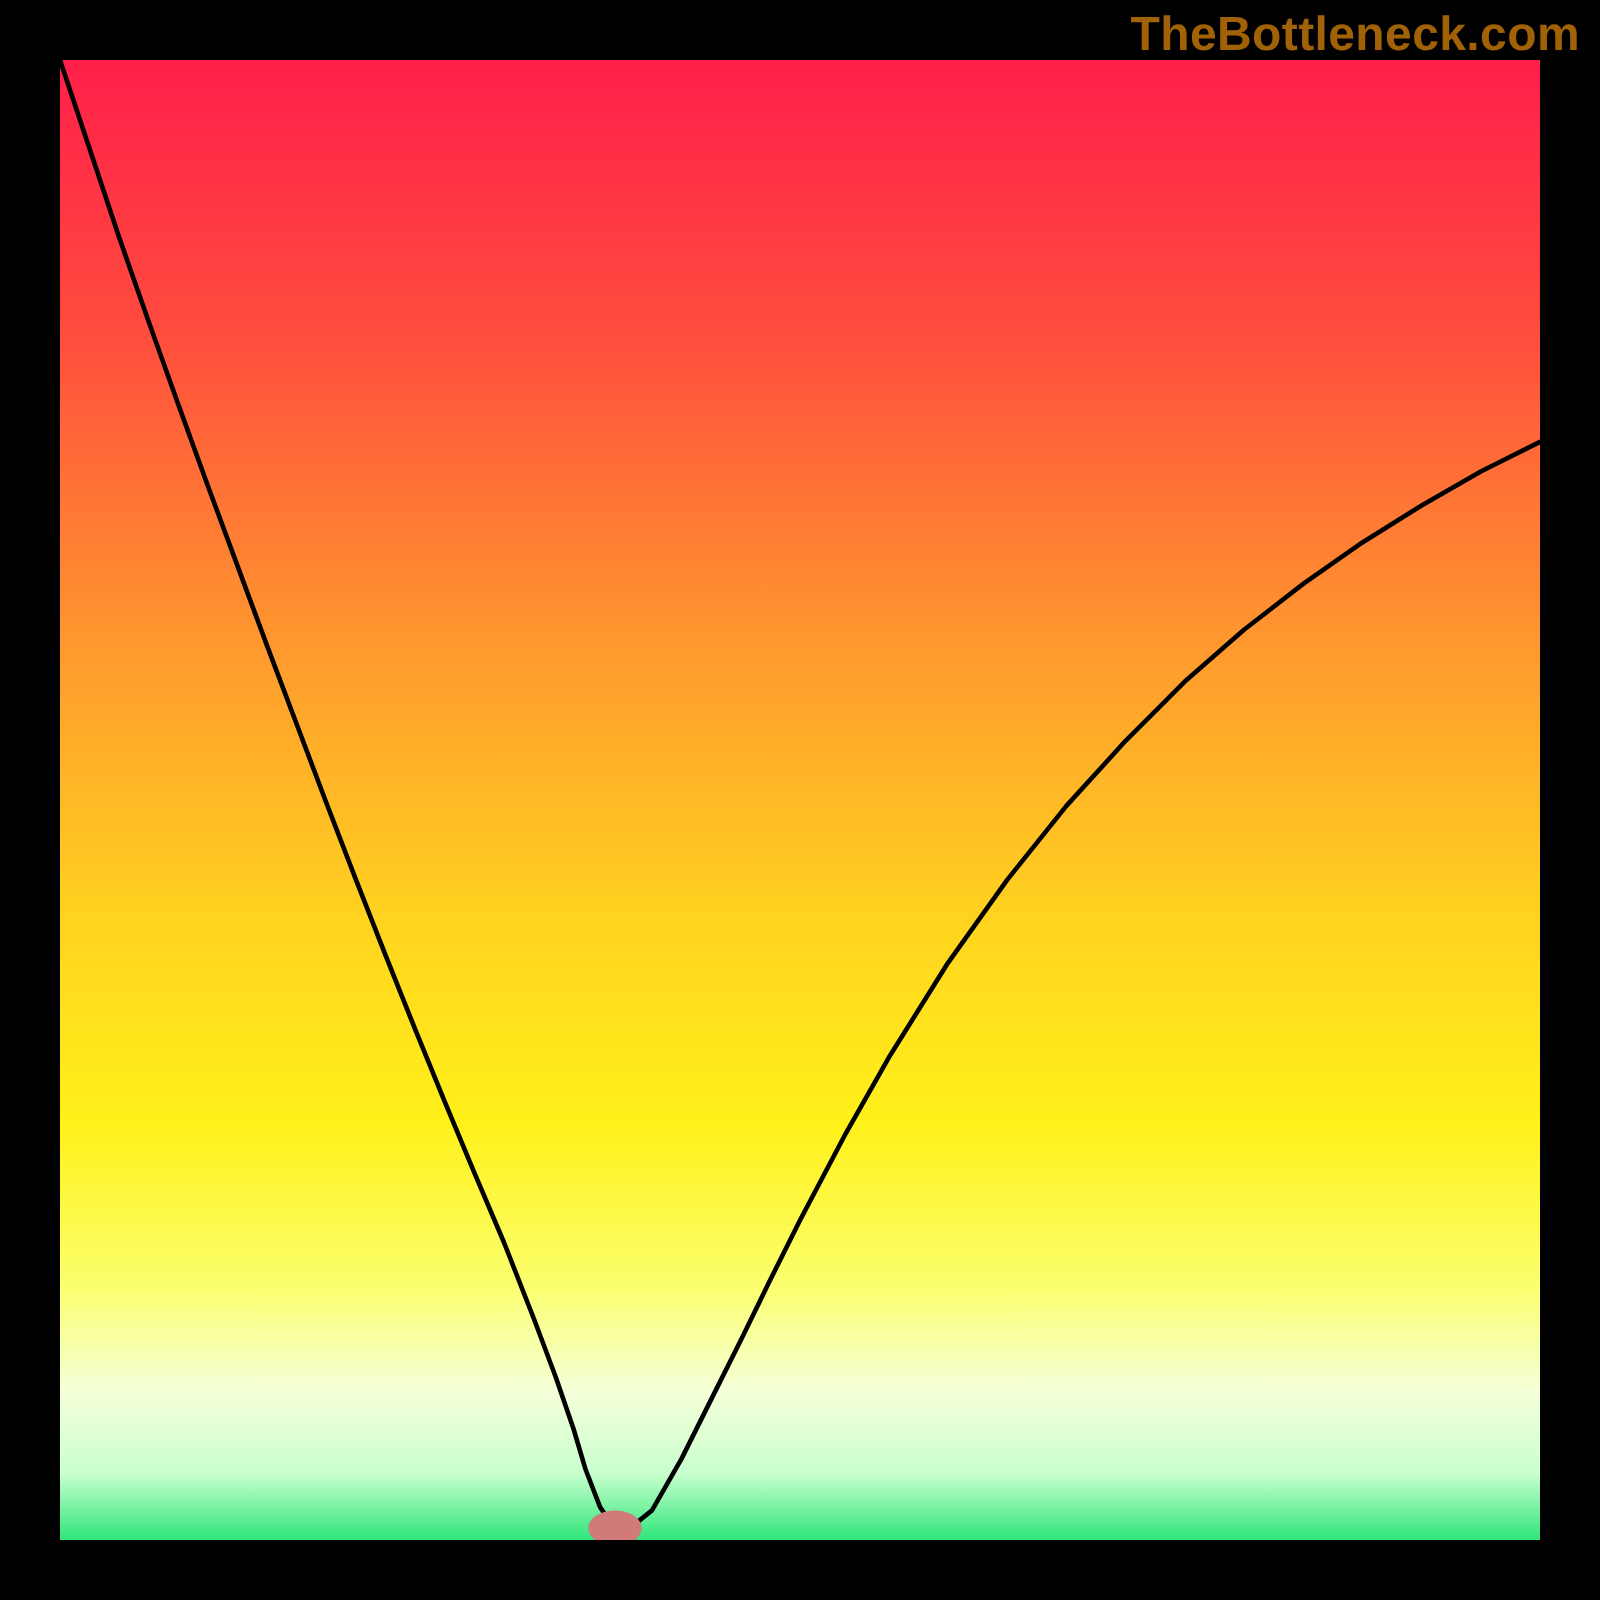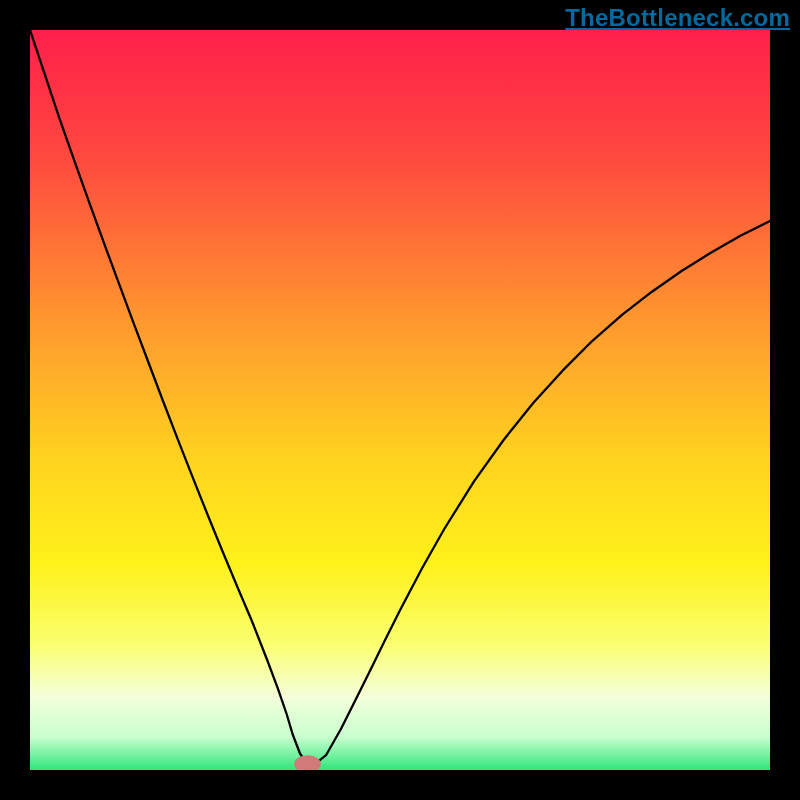--- a/index.html
+++ b/index.html
@@ -21,26 +21,25 @@
     position: absolute;
     left: 30px;
     top: 30px;
     width: 740px;
     height: 740px;
   }
   .watermark {
     position: absolute;
     top: 4px;
     right: 10px;
-    color: #0369a1;
+    color: #a16207;
     font-size: 24px;
     font-weight: 600;
     letter-spacing: 0.2px;
     user-select: none;
-    text-decoration: underline;
   }
   svg { display: block; }
 </style>
 </head>
 <body>
 
 <div class="frame">
   <div class="watermark">TheBottleneck.com</div>
   <div class="plot">
     <svg id="chart-svg" viewBox="0 0 740 740" width="740" height="740">

